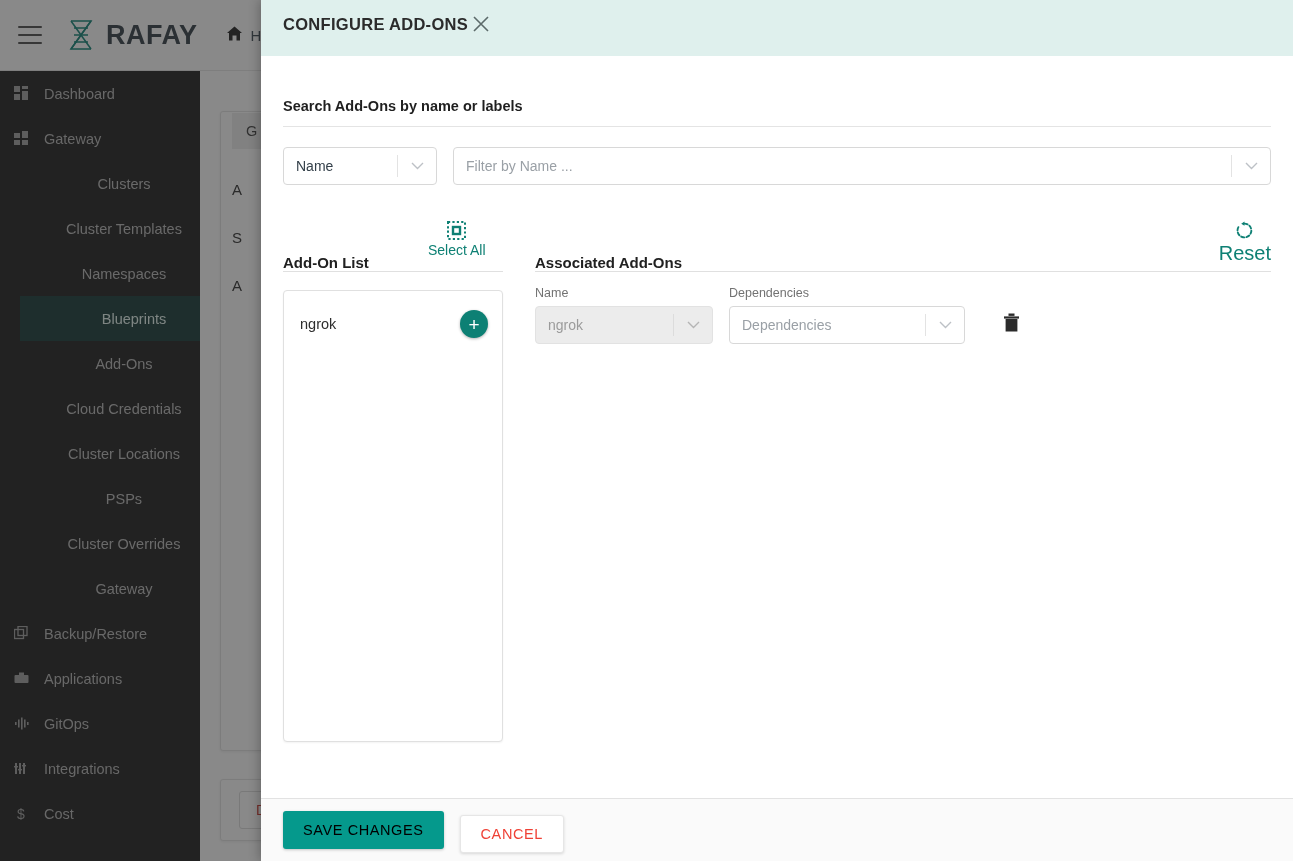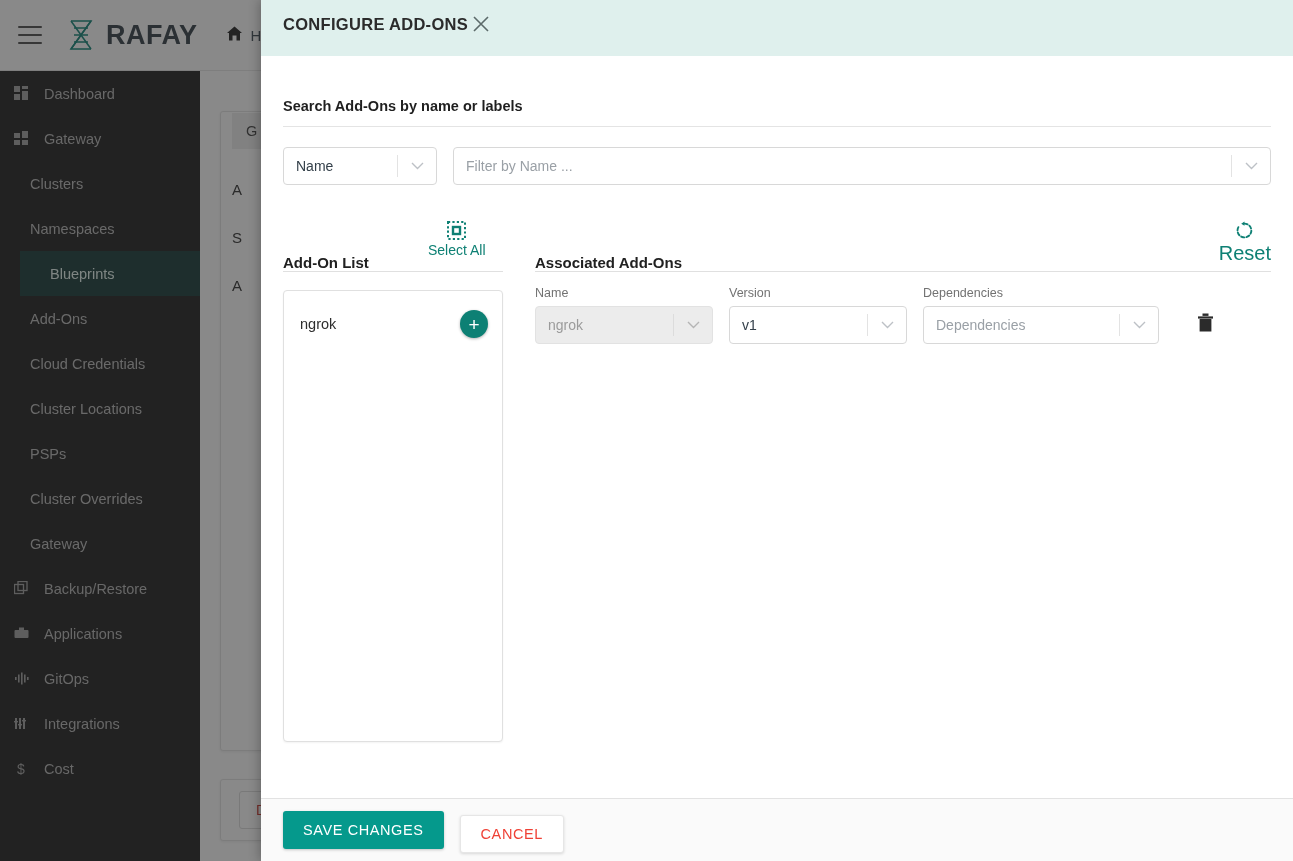--- a/index.html
+++ b/index.html
@@ -39,21 +39,21 @@
   .nav-item {
     height: 45px; display:flex; align-items:center;
     padding-left: 14px; color: #bdbdbd; font-size: 14.5px;
     position: relative;
   }
   .nav-item .nav-ico { width: 22px; display:flex; align-items:center; justify-content:flex-start; margin-right: 8px; opacity:.85;}
   .nav-item.section { background: #0d0d0d; color:#e8e8e8; }
   .nav-item.section::before {
     content:""; position:absolute; left:0; top:0; bottom:0; width:4px; background:#e8a33d;
   }
-  .nav-item.sub { padding-left: 30px; font-size:14.5px; color:#b9b9b9; }
+  .nav-item.sub { padding-left: 30px; font-size:14.5px; color:#b9b9b9;justify-content:center; }
   .nav-item.sub.active { background: #123733; color:#e6f5f1;margin-left:20px; }
   .nav-item .chev { margin-left:auto; margin-right: 14px; color:#9a9a9a; font-size: 13px;}
   .nav-item.group { color:#b5b5b5; }
 
   .content-area { position:absolute; top:71px; left:200px; right:0; bottom:0; background:#fff; }
   .bg-card {
     position:absolute; left: 20px; top: 40px; width: 1010px; height: 640px;
     background:#fff; border:1px solid #e3e3e3; border-radius:3px;
     box-shadow: 0 1px 3px rgba(0,0,0,.08);
   }
@@ -159,21 +159,21 @@
   .sel.disabled { background:#ececec; border-color:#e2e2e2;}
   .sel.disabled .sel-val { color:#9b9b9b; }
   .sel.disabled .divider { background:#dcdcdc;}
   .trash { margin-left: 22px; margin-bottom: 7px; cursor:pointer; }
 
   .modal-footer {
     flex: 0 0 63px; height: 63px; border-top:1px solid #e2e2e2;
     background:#fafafa; display:flex; align-items:center; padding-left: 22px; gap: 16px;
   }
   .btn-save {
-    background:#05998c; color:#ffffff; border:none; border-radius:3px;
+    background:#05998c; color:#000000; border:none; border-radius:3px;
     padding: 0 20px; height: 38px; font-size: 14.5px; letter-spacing:.6px;
     font-family:"Liberation Sans", sans-serif; cursor:pointer;
     box-shadow: 0 1px 3px rgba(0,0,0,.22);
   }
   .btn-cancel {
     background:#fff; color:#ef4136; border:1px solid #e6e6e6; border-radius:3px;
     padding: 0 20px; height: 38px; font-size: 14.5px; letter-spacing:.6px;
     font-family:"Liberation Sans", sans-serif; cursor:pointer;
     box-shadow: 0 1px 3px rgba(0,0,0,.14);
     margin-top: 8px;
@@ -234,20 +234,23 @@
               <rect x="0" y="2" width="6" height="5" fill="#b9b9b9"></rect>
               <rect x="8" y="0" width="6" height="7" fill="#b9b9b9"></rect>
               <rect x="0" y="9" width="6" height="5" fill="#b9b9b9"></rect>
               <rect x="8" y="9" width="6" height="5" fill="#b9b9b9"></rect>
             </svg>
         </span>
         <span>Gateway</span>
       </div>
       <div class="nav-item sub">
         <span>Clusters</span>
+      </div>
+      <div class="nav-item sub">
+        <span>Cluster Templates</span>
       </div>
       <div class="nav-item sub">
         <span>Namespaces</span>
       </div>
       <div class="nav-item sub active">
         <span>Blueprints</span>
       </div>
       <div class="nav-item sub">
         <span>Add-Ons</span>
       </div>
@@ -437,32 +440,20 @@
                 <span class="sel-val">ngrok</span>
                 <span class="divider"></span>
                 <span class="caret">
                   <svg width="13" height="8" viewBox="0 0 13 8">
                       <path d="M1 1 L6.5 6.5 L12 1" stroke="#b5b5b5" stroke-width="1.4" fill="none"></path>
                     </svg>
                 </span>
               </div>
             </div>
 
-            <div class="field f-version">
-              <span class="field-label">Version</span>
-              <div class="sel">
-                <span class="sel-val">v1</span>
-                <span class="divider"></span>
-                <span class="caret">
-                  <svg width="13" height="8" viewBox="0 0 13 8">
-                      <path d="M1 1 L6.5 6.5 L12 1" stroke="#bdc1c6" stroke-width="1.4" fill="none"></path>
-                    </svg>
-                </span>
-              </div>
-            </div>
 
             <div class="field f-deps">
               <span class="field-label">Dependencies</span>
               <div class="sel">
                 <span class="sel-ph">Dependencies</span>
                 <span class="divider"></span>
                 <span class="caret">
                   <svg width="13" height="8" viewBox="0 0 13 8">
                       <path d="M1 1 L6.5 6.5 L12 1" stroke="#bdc1c6" stroke-width="1.4" fill="none"></path>
                     </svg>

